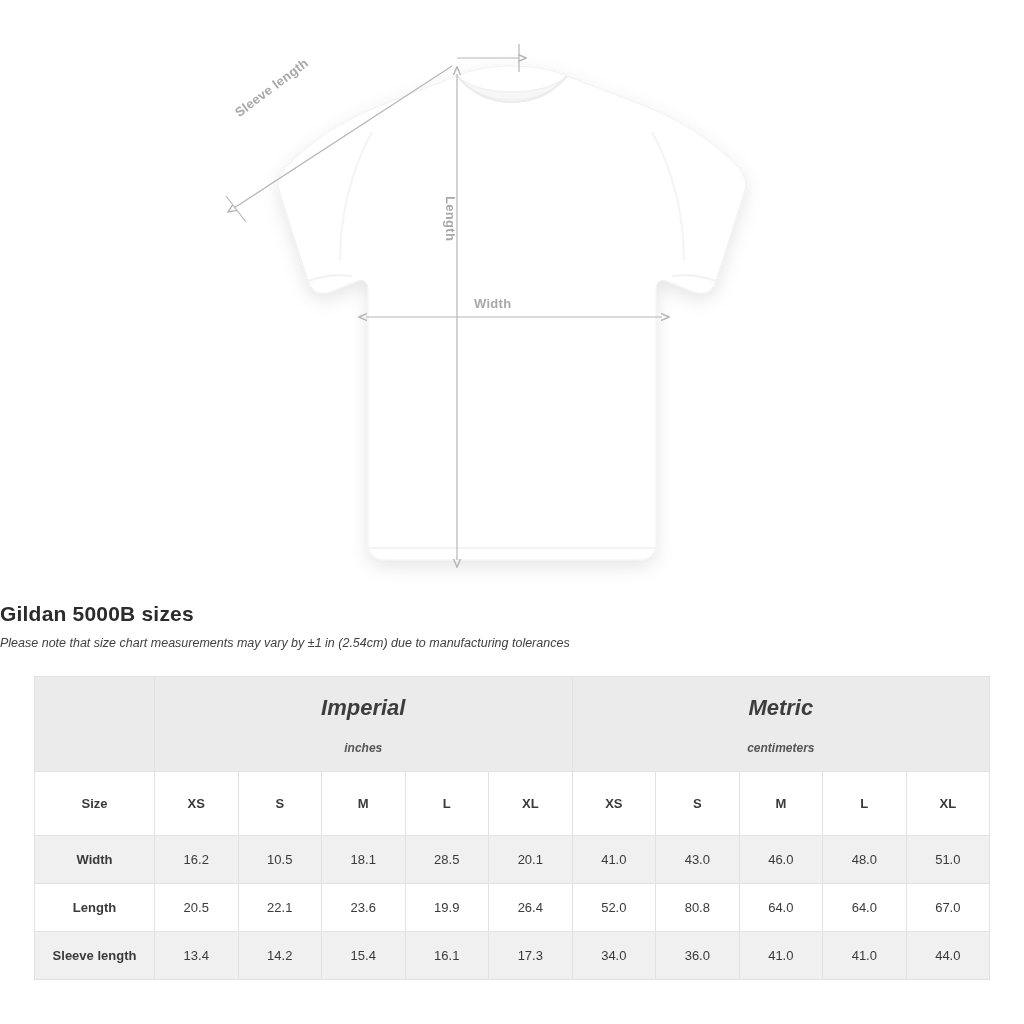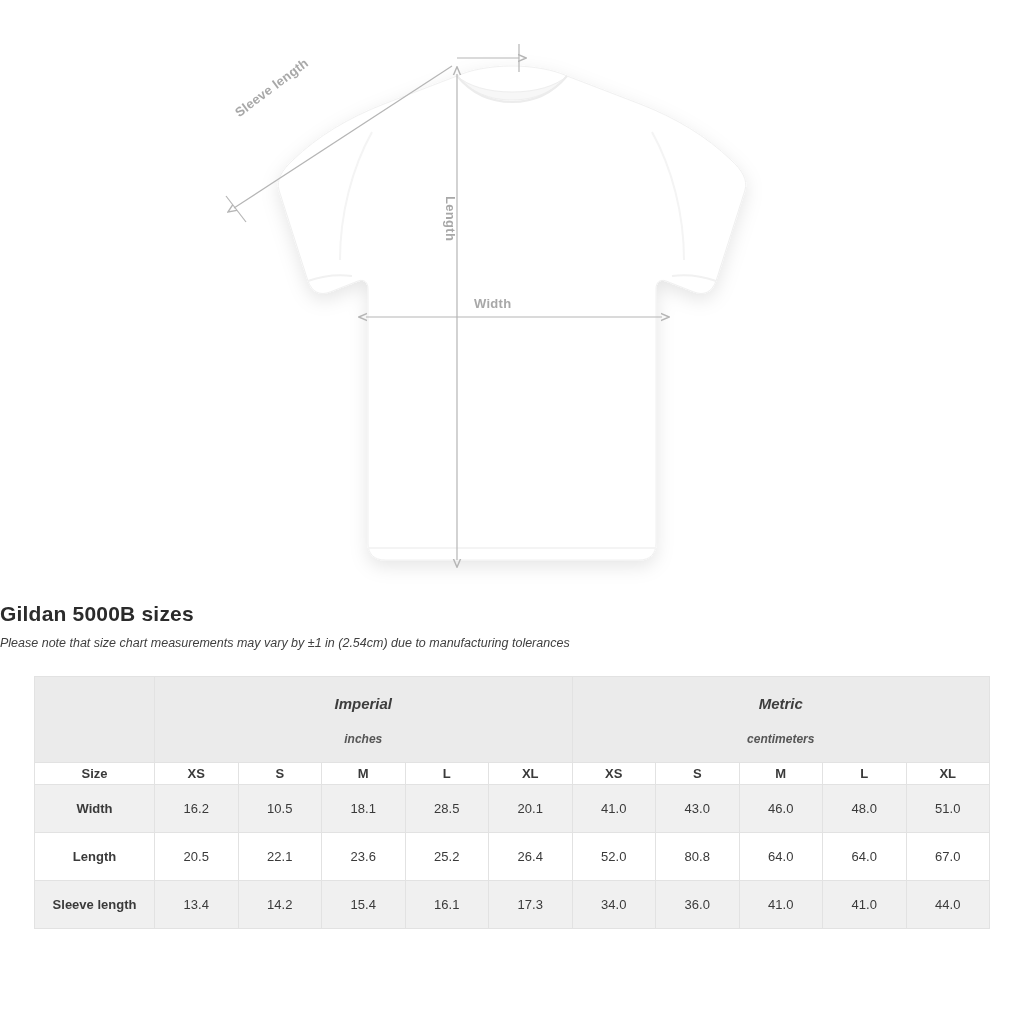--- a/index.html
+++ b/index.html
@@ -90,42 +90,42 @@
   }
   
   .group-head th {
     background: #ebebeb;
     border: none;
     padding: 18px 0 16px 0;
     height: 50px;
     vertical-align: middle;
   }
   .group-title {
-    font-size: 15px;
+    font-size: 22px;
     font-style: italic;
     font-weight: bold;
     color: #3d3d3d;
     display: block;
   }
   .group-sub {
     font-size: 12px;
     font-style: italic;
     color: #555;
     display: block;
     margin-top: 20px;
   }
   .group-head th.corner {
     background: #ebebeb;
   }
 
   
   .size-head td {
     background: #ffffff;
     font-weight: bold;
-    padding: 3px 0;
+    padding: 24px 0;
     font-size: 13px;
     color: #333;
   }
   .size-head td.rowlabel {
     background: #ffffff;
   }
 
   
   tr.data-row td {
     padding: 16px 0;
@@ -273,21 +273,21 @@
         <td>43.0</td>
         <td>46.0</td>
         <td>48.0</td>
         <td>51.0</td>
       </tr>
       <tr class="data-row">
         <td class="rowlabel">Length</td>
         <td>20.5</td>
         <td>22.1</td>
         <td>23.6</td>
-        <td>25.2</td>
+        <td>19.9</td>
         <td>26.4</td>
         <td>52.0</td>
         <td>80.8</td>
         <td>64.0</td>
         <td>64.0</td>
         <td>67.0</td>
       </tr>
       <tr class="data-row shaded">
         <td class="rowlabel">Sleeve length</td>
         <td>13.4</td>

